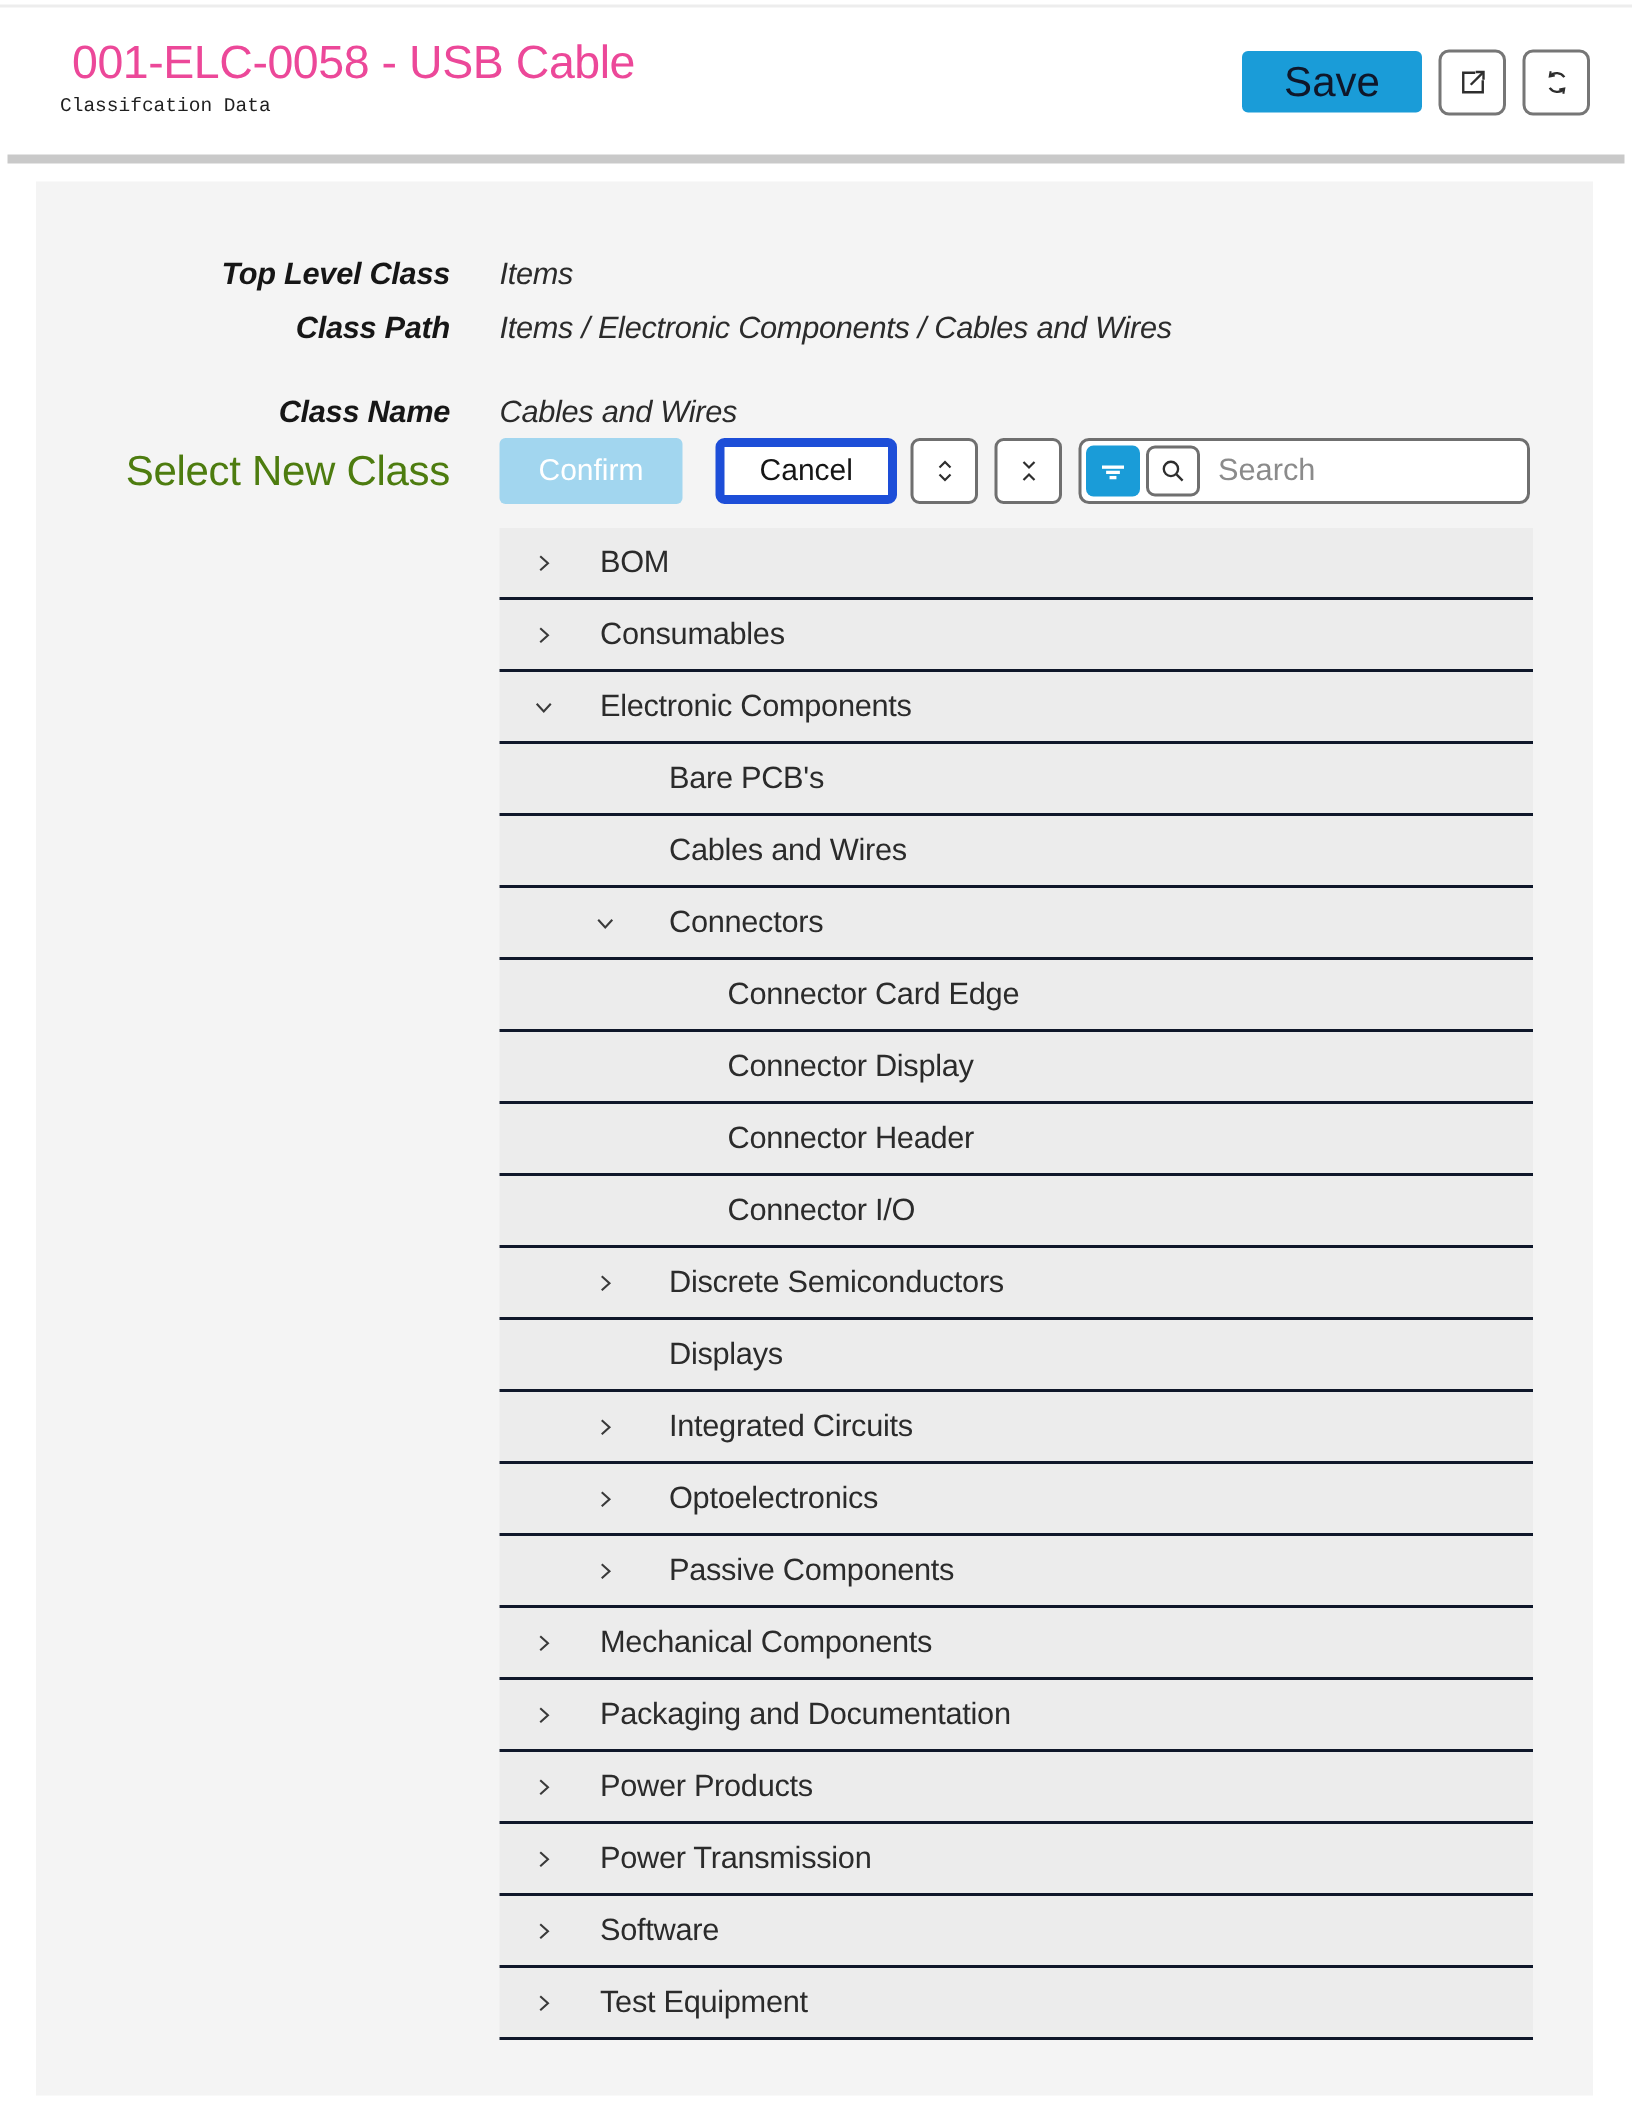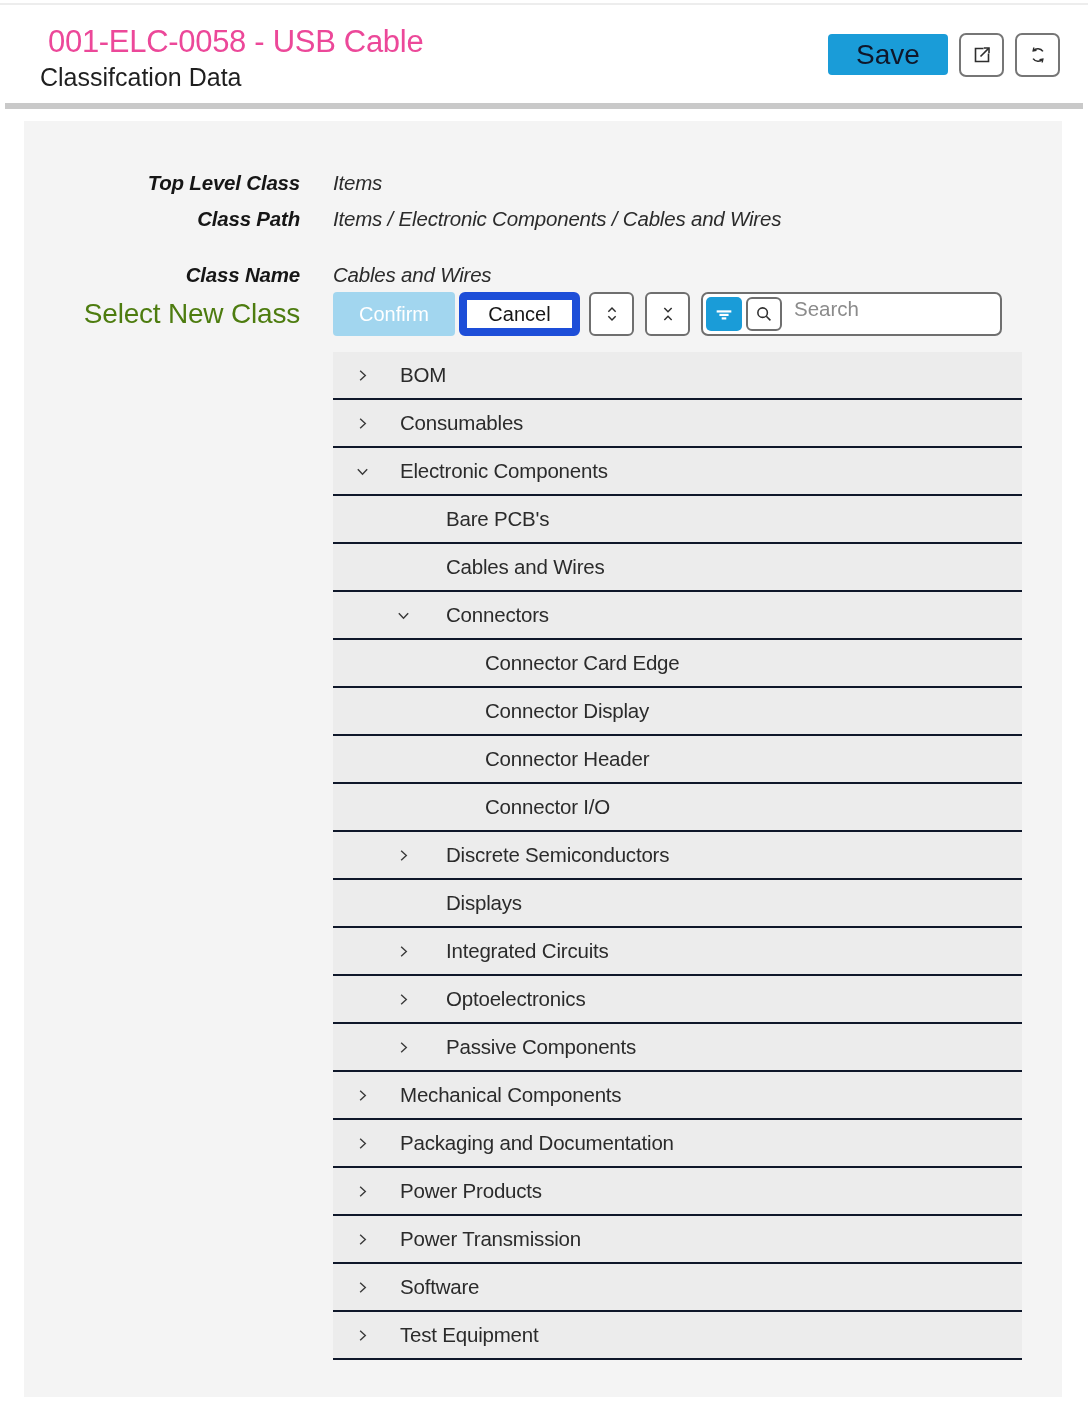--- a/index.html
+++ b/index.html
@@ -8,44 +8,44 @@
     position: relative;
     background: #ffffff;
     font-family: "Liberation Sans", sans-serif;
     color: #2b2b2b;
     --accent: #1a9cd8;
     --accent-disabled: #a2d6ef;
   }
   .topline { position:absolute; top:3px; left:0; width:1088px; height:2px; background:#ededed; }
 
   .page-title { position:absolute; left:48px; top:24px; font-size:31px; color:#ec4899; letter-spacing:-0.3px; white-space:nowrap; }
-  .page-subtitle { position:absolute; left:40px; top:63px; font-size:25px; color:#1f1f1f; white-space:nowrap; }
+  .page-subtitle { position:absolute; left:40px; top:63px; font-size:13px; color:#1f1f1f; white-space:nowrap;font-family:Liberation Mono, monospace; }
 
   .header-actions { position:absolute; top:32px; right:28px; height:45px; display:flex; align-items:center; gap:11px; }
   .btn-save { width:120px; height:41px; background:var(--accent); color:#0f172a; border:none; border-radius:4px; font-size:28px; font-family:inherit; cursor:pointer; }
   .icon-btn { width:45px; height:44px; background:#fff; border:2px solid #767676; border-radius:7px; display:flex; align-items:center; justify-content:center; padding:0; cursor:pointer; }
   .icon-wrap { display:flex; align-items:center; justify-content:center; }
 
   .header-divider { position:absolute; top:103px; left:5px; width:1078px; height:6px; background:#c9c9c9; }
 
   .panel { position:absolute; left:24px; top:121px; width:1038px; height:1276px; background:#f4f4f4; }
 
   .form-line { position:absolute; left:0; width:1038px; display:flex;font-style:italic; }
   #fl1 { top:47px; } #fl2 { top:83px; } #fl3 { top:119px;margin-top:20px; }
   .form-label { width:276px; text-align:right; font-weight:bold; font-size:20.5px; line-height:30px; color:#161616; letter-spacing:-0.2px; white-space:nowrap; }
   .form-value { margin-left:33px; font-size:20.5px; line-height:30px; color:#2b2b2b; letter-spacing:-0.2px; white-space:nowrap; }
 
   .select-row { position:absolute; top:171px; left:0; width:1038px; height:44px; display:flex; align-items:center; }
   .select-label { width:276px; text-align:right; font-weight:normal; font-size:28px; color:#4d7c0f; letter-spacing:-0.2px; white-space:nowrap; }
   .btn-confirm { margin-left:33px; width:122px; height:44px; border:none; border-radius:4px; background:var(--accent-disabled); color:#fff; font-size:20px; font-family:inherit; }
-  .btn-cancel { margin-left:4px; width:121px; height:44px; background:#fff; border:8px solid #1d4ed8; border-radius:6px; font-size:20px; color:#161616; font-family:inherit; cursor:pointer; }
+  .btn-cancel { margin-left:22px; width:121px; height:44px; background:#fff; border:6px solid #1d4ed8; border-radius:6px; font-size:20px; color:#161616; font-family:inherit; cursor:pointer; }
   .btn-sq { width:45px; height:44px; background:#fff; border:2px solid #6f6f6f; border-radius:6px; display:flex; align-items:center; justify-content:center; padding:0; cursor:pointer; }
   .ml9 { margin-left:9px; } .ml11 { margin-left:11px; }
 
-  .search-group { margin-left:11px; width:301px; height:44px; background:#fff; border:2px solid #6f6f6f; border-radius:7px; display:flex; align-items:flex-start; padding:3px; }
+  .search-group { margin-left:11px; width:301px; height:44px; background:#fff; border:2px solid #6f6f6f; border-radius:7px; display:flex; align-items:center; padding:3px; }
   .filter-btn { width:36px; height:34px; border:none; border-radius:5px; background:var(--accent); display:flex; align-items:center; justify-content:center; padding:0; cursor:pointer; flex:0 0 auto; }
   .search-btn { width:36px; height:34px; background:#fff; border:2px solid #6f6f6f; border-radius:6px; margin-left:4px; display:flex; align-items:center; justify-content:center; padding:0; cursor:pointer; flex:0 0 auto; }
   .search-input { flex:1; min-width:0; border:none; outline:none; background:transparent; font-size:20.5px; font-family:inherit; color:#333; padding:0 8px 0 12px; }
   .search-input::placeholder { color:#8b8b8b; opacity:1; }
 
   .tree { position:absolute; left:309px; top:231px; width:689px; }
   .tree-row { position:relative; height:48px; background:#ececec; border-bottom:2px solid #0f172a; cursor:pointer; }
   .tw { position:absolute; top:0; height:46px; width:16px; display:flex; align-items:center; justify-content:center; }
   .tl { position:absolute; top:0; line-height:46px; font-size:20.5px; color:#2b2b2b; letter-spacing:-0.2px; white-space:nowrap; }
   .lvl0 .tw { left:21px; }  .lvl0 .tl { left:67px; }

